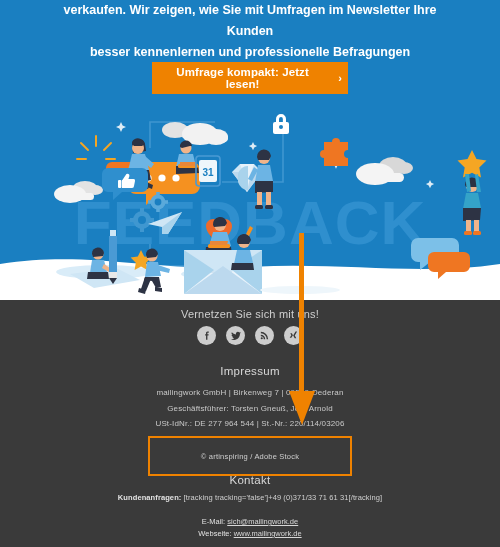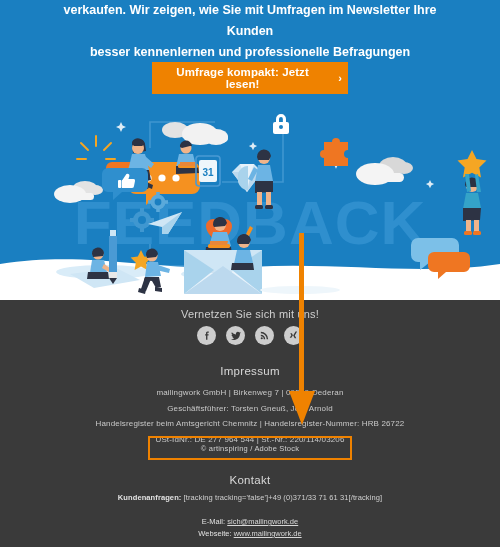--- a/index.html
+++ b/index.html
@@ -56,21 +56,21 @@
   .imp-title{
     position:absolute;left:0;top:65px;width:500px;
     font-size:11.5px;color:#d8d8d8;letter-spacing:.3px;
   }
   .imp-lines{position:absolute;left:0;top:85px;width:500px;}
   .imp-lines .ln{
     font-size:8px;color:#c9c9c9;line-height:15.5px;letter-spacing:.15px;
   }
 
   .credit-box{
-    position:absolute;left:148px;top:136px;width:204px;height:24px;
+    position:absolute;left:148px;top:136px;width:204px;height:40px;
     border:2px solid #ef8200;box-sizing:border-box;
     display:flex;align-items:center;justify-content:center;
   }
   .credit-box span{font-size:7.5px;color:#cfcfcf;letter-spacing:.2px;}
 
   .kon-title{
     position:absolute;left:0;top:174px;width:500px;
     font-size:11.5px;color:#d8d8d8;letter-spacing:.3px;font-weight:normal;
   }
   .kon-phones{position:absolute;left:0;top:192px;width:500px;}
@@ -380,21 +380,20 @@
             </g>
           </svg>
       </div>
     </div>
 
     <div class="imp-title">Impressum</div>
 
     <div class="imp-lines">
       <div class="ln">mailingwork GmbH  |  Birkenweg 7  |  09569 Oederan</div>
       <div class="ln">Geschäftsführer: Torsten Gneuß, Jörg Arnold</div>
-      <div class="ln">Handelsregister beim Amtsgericht Chemnitz  |  Handelsregister-Nummer: HRB 26722</div>
       <div class="ln">USt-IdNr.: DE 277 964 544  |  St.-Nr.: 220/114/03206</div>
     </div>
 
     <div class="credit-box">
       <span>© artinspiring / Adobe Stock</span>
     </div>
 
     <div class="kon-title">Kontakt</div>
 
     <div class="kon-phones">

